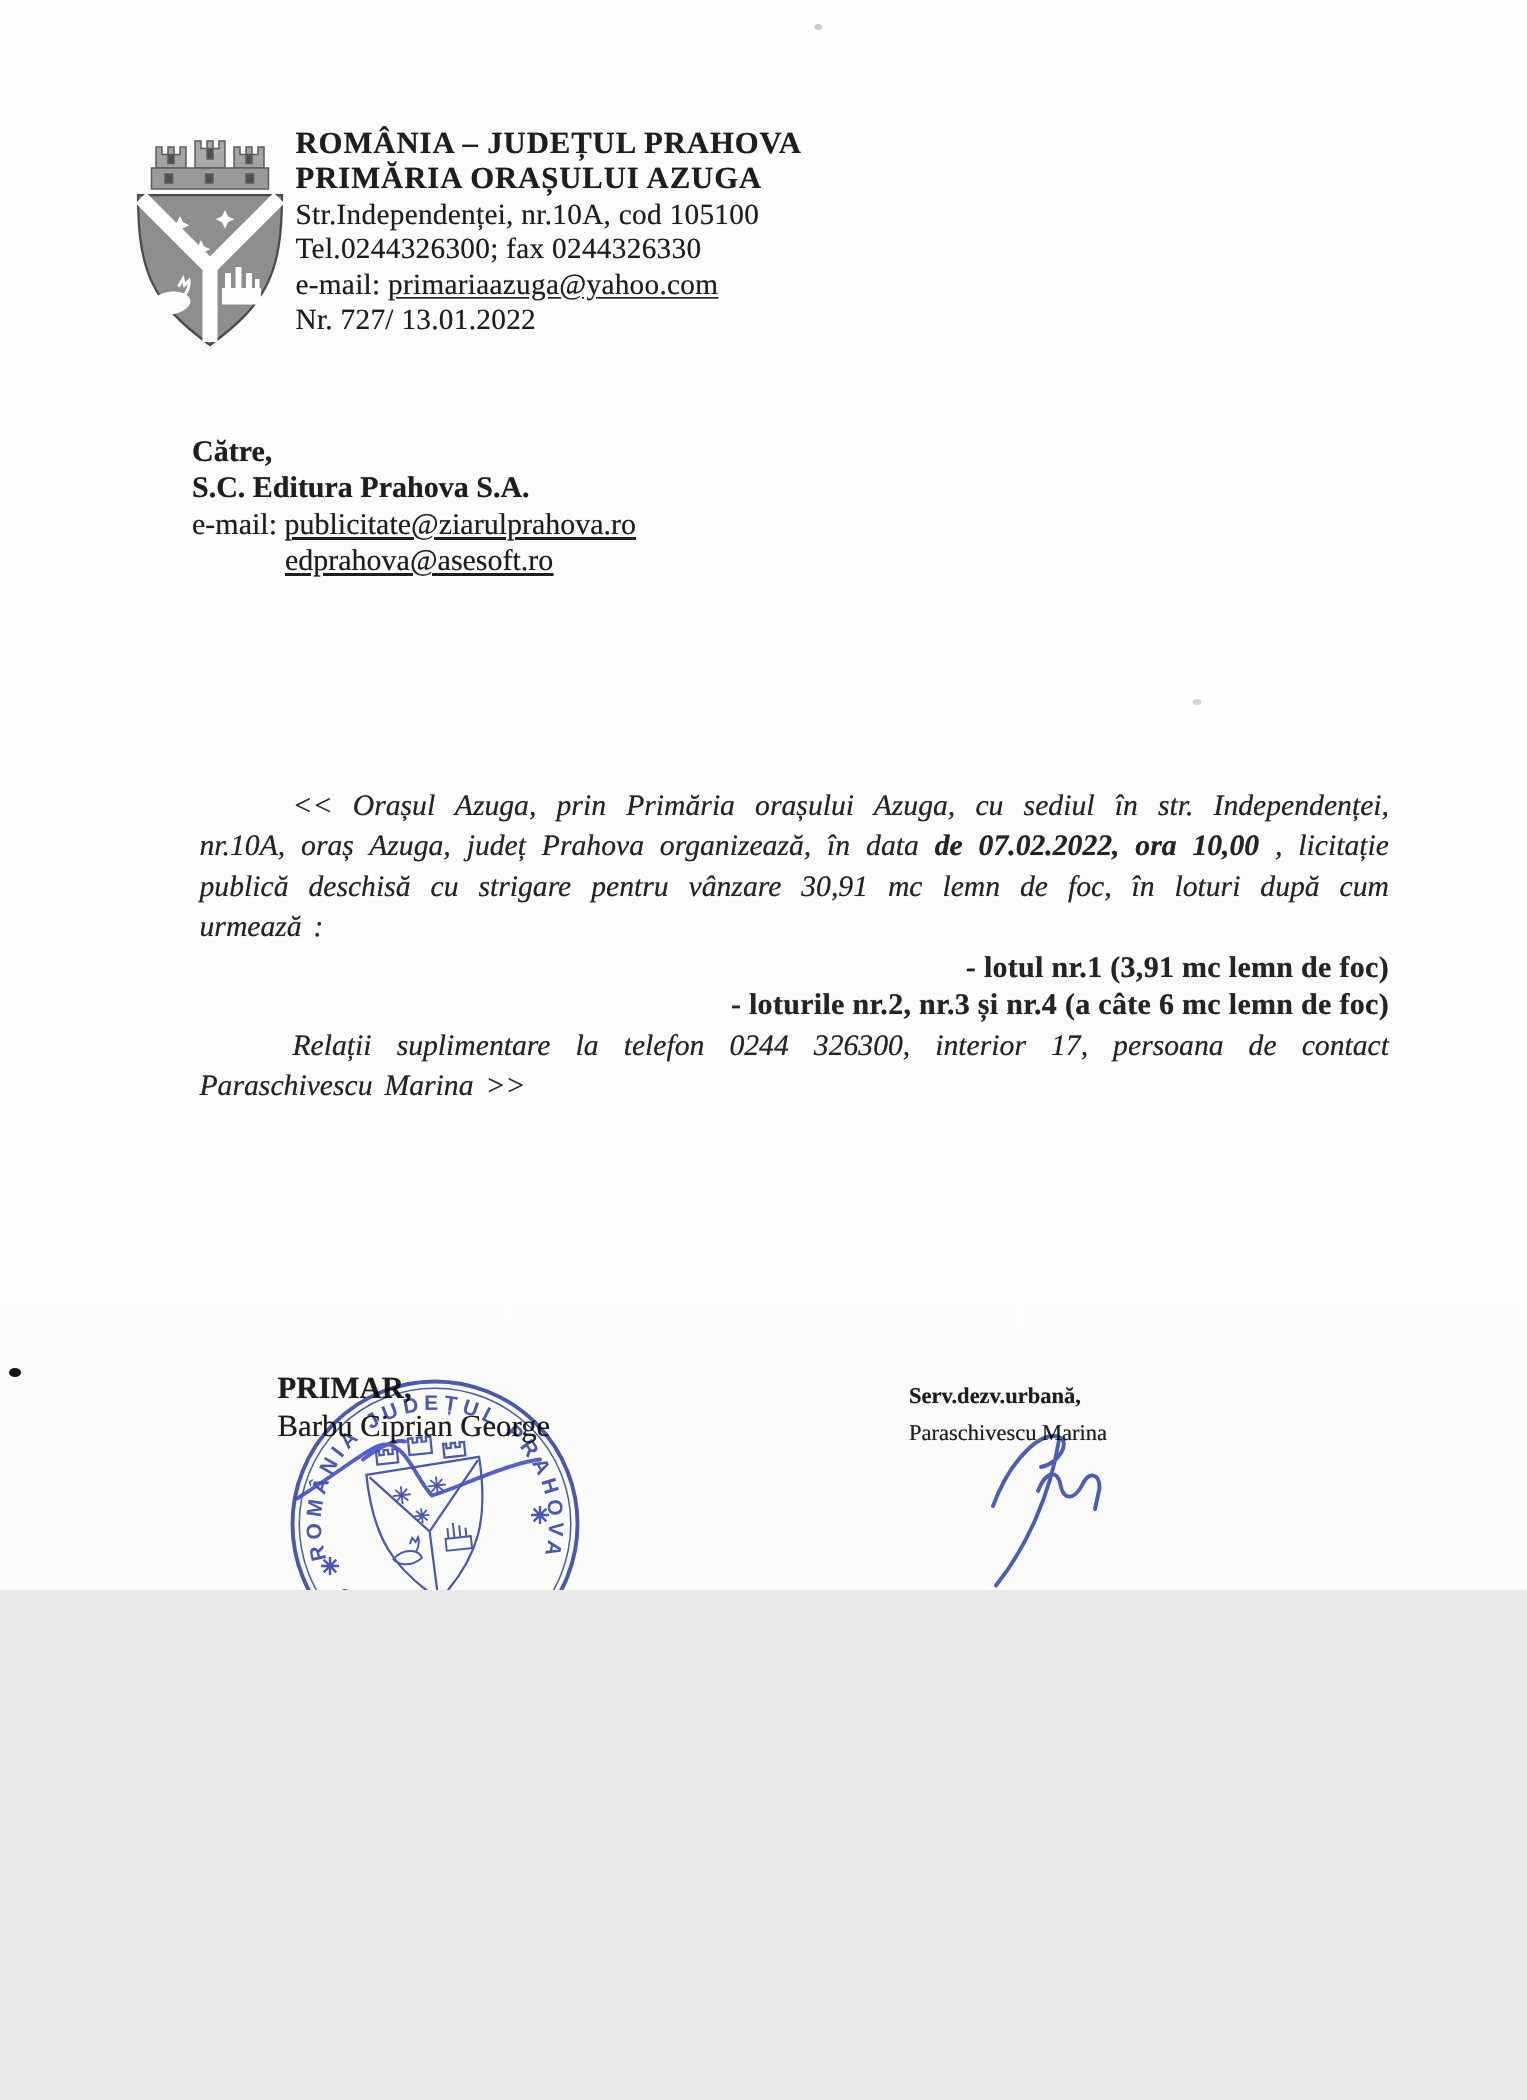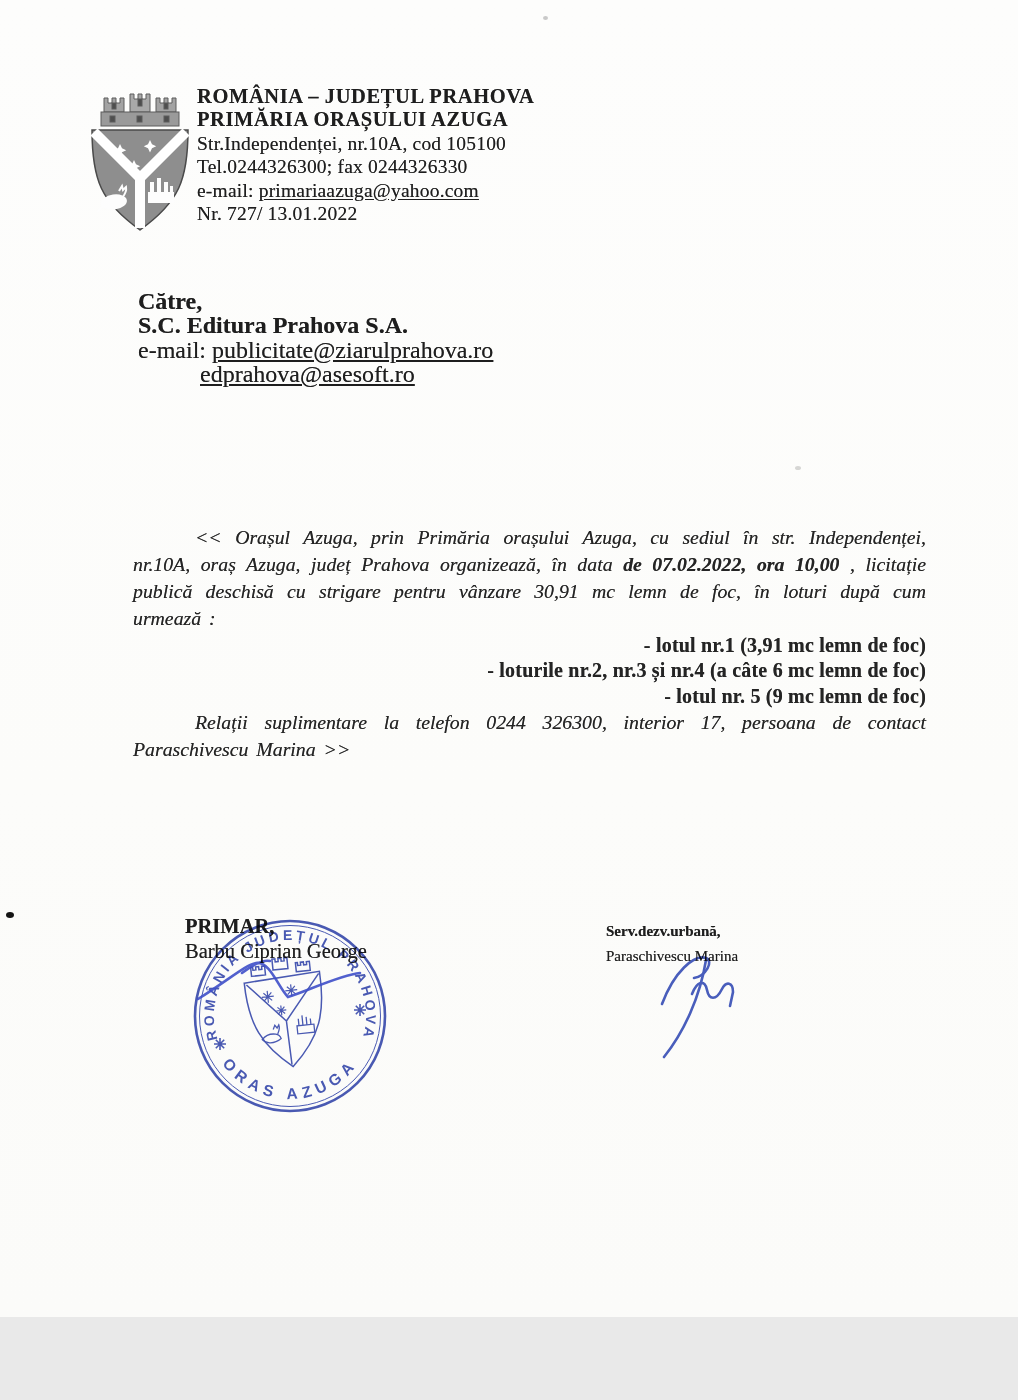--- a/index.html
+++ b/index.html
@@ -3,39 +3,39 @@
 <meta charset="utf-8">
 <style>
   html,body{margin:0;padding:0;}
   body{
     width:1018px;height:1400px;
     background:#e9e9e9;
     font-family:"Liberation Serif", serif;
     position:relative;
   }
   .page{
-    position:absolute;left:0;top:0;width:1018px;height:1317px;
+    position:absolute;left:0;top:0;width:1018px;height:1060px;
     background:linear-gradient(180deg,#fdfdfc 0%,#fcfcfa 60%,#fbfbf9 100%);
     overflow:hidden;
     color:#1e1e1e;
   }
   .scan-ink{ text-shadow:0 0 .5px rgba(20,20,20,.6); }
 
   
   .coa{ position:absolute; left:86px; top:86px; width:108px; height:148px; }
   .header-text{
     position:absolute; left:197px; top:85px; line-height:23.4px;
     font-size:19.5px; letter-spacing:.2px; white-space:nowrap;
   }
   .header-text .org{ font-weight:bold; font-size:20.5px; letter-spacing:.6px; }
   .u{ text-decoration:underline; text-underline-offset:2px; }
 
   
   .recipient{
-    position:absolute; left:138px; top:289px; font-size:24px; line-height:24.4px;
+    position:absolute; left:128px; top:289px; font-size:20px; line-height:24.4px;
     white-space:nowrap;
   }
   .recipient .b{ font-weight:bold; }
   .recipient .indent2{ padding-left:62px; }
 
   
   .body-text{
     position:absolute; left:133px; top:492px; width:793px;
     font-size:19.8px; line-height:27px; font-style:italic; color:#242424;margin-top:32px;
   }
@@ -130,21 +130,20 @@
     <div class="b">S.C. Editura Prahova  S.A.</div>
     <div><span>e-mail: </span><span class="u">publicitate@ziarulprahova.ro</span></div>
     <div class="indent2"><span class="u">edprahova@asesoft.ro</span></div>
   </div>
 
   <div class="body-text scan-ink">
     <p><span>&lt;&lt; Orașul Azuga, prin Primăria orașului Azuga, cu sediul în str. Independenței, nr.10A, oraș Azuga, județ Prahova organizează, în data </span><span class="b">de 07.02.2022, ora 10,00</span><span> , licitație publică deschisă cu strigare pentru vânzare 30,91 mc lemn de foc, în loturi după cum urmează :</span></p>
     <div class="lots">
       <div>- lotul nr.1 (3,91 mc lemn de foc)</div>
       <div>- loturile nr.2, nr.3 și nr.4 (a câte 6 mc lemn de foc)</div>
-      <div>- lotul nr. 5 (9 mc lemn de foc)</div>
     </div>
     <p>Relații suplimentare la telefon 0244  326300, interior 17, persoana de contact Paraschivescu Marina &gt;&gt;</p>
   </div>
 
   <div class="sig-left scan-ink">
     <div class="sig-role">PRIMAR,</div>
     <div>Barbu Ciprian George</div>
   </div>
 
   <div class="sig-right scan-ink">

